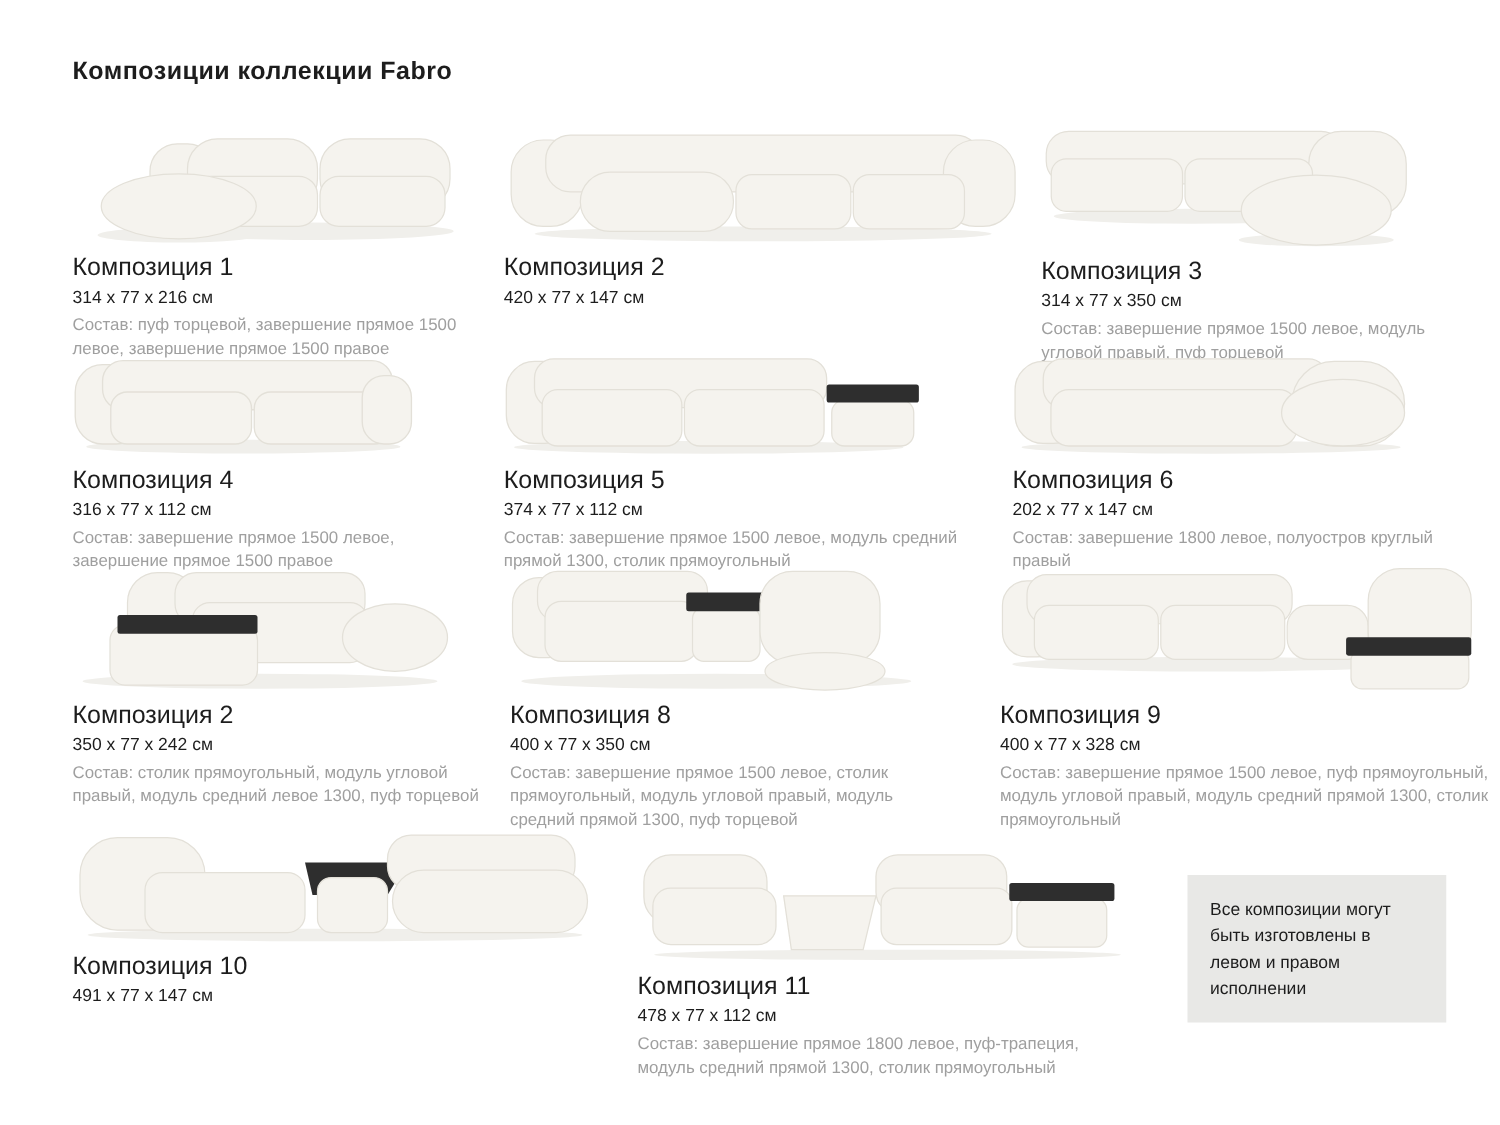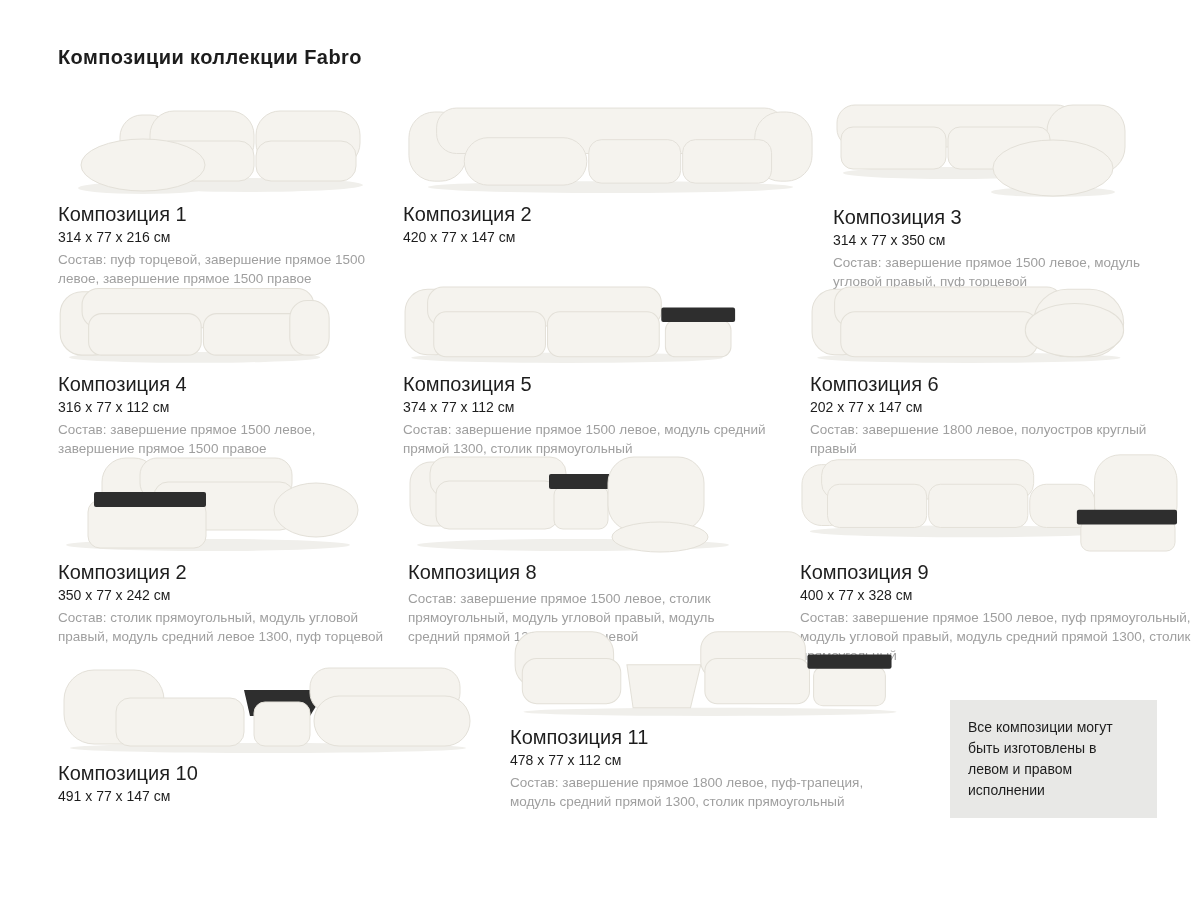--- a/index.html
+++ b/index.html
@@ -23,21 +23,21 @@
   .c1{left:58px;top:95px;width:322px;}   .c1 .img{height:100px;}
   .c2{left:403px;top:95px;width:415px;}  .c2 .img{height:100px;}
   .c3{left:833px;top:93px;width:330px;}  .c3 .img{height:105px;}
   .c4{left:58px;top:283px;width:330px;}  .c4 .img{height:82px;}
   .c5{left:403px;top:283px;width:385px;} .c5 .img{height:82px;}
   .c6{left:810px;top:283px;width:362px;} .c6 .img{height:82px;}
   .c7{left:58px;top:448px;width:340px;}  .c7 .img{height:105px;}
   .c8{left:408px;top:448px;width:352px;} .c8 .img{height:105px;}
   .c9{left:800px;top:445px;width:395px;} .c9 .img{height:108px;}
   .c10{left:58px;top:652px;width:420px;justify-content:center;} .c10 .img{height:102px;}
-  .c11{left:510px;top:624px;width:400px;}.c11 .img{height:94px;}
+  .c11{left:510px;top:676px;width:400px;}.c11 .img{height:94px;}
   .note{position:absolute;left:950px;top:700px;width:207px;min-height:108px;background:var(--note-bg);padding:17px 18px;}
   .note p{font-size:14px;line-height:1.5;color:var(--text-dark);}
 </style>
 </head>
 <body>
 
 <div class="page">
 
   <h1 class="page-title">Композиции  коллекции Fabro</h1>
 
@@ -165,20 +165,21 @@
         <rect class="cu" x="2" y="14" width="50" height="64" rx="21"></rect>
         <rect class="cu" x="22" y="9" width="136" height="40" rx="16"></rect>
         <rect class="cu" x="28" y="33" width="122" height="48" rx="13"></rect>
         <rect class="cu" x="146" y="38" width="54" height="43" rx="9"></rect>
         <rect class="dk" x="141" y="26" width="64" height="15" rx="2"></rect>
         <rect class="cu" x="200" y="9" width="96" height="74" rx="26"></rect>
         <ellipse class="cu" cx="252" cy="89" rx="48" ry="15"></ellipse>
       </svg>
     </div>
     <div class="name">Композиция 8</div>
+    <div class="dims">400 x 77 x 350 см</div>
     <div class="desc">Состав: завершение прямое 1500 левое, столик прямоугольный, модуль угловой правый, модуль средний прямой 1300, пуф торцевой</div>
   </div>
 
   <div class="card c9">
     <div class="img">
       <svg viewBox="0 0 390 110" preserveAspectRatio="xMinYMax meet">
         <ellipse class="sh" cx="170" cy="88" rx="160" ry="6"></ellipse>
         <rect class="cu" x="2" y="20" width="48" height="62" rx="20"></rect>
         <rect class="cu" x="22" y="15" width="216" height="40" rx="16"></rect>
         <rect class="cu" x="28" y="40" width="101" height="44" rx="12"></rect>

